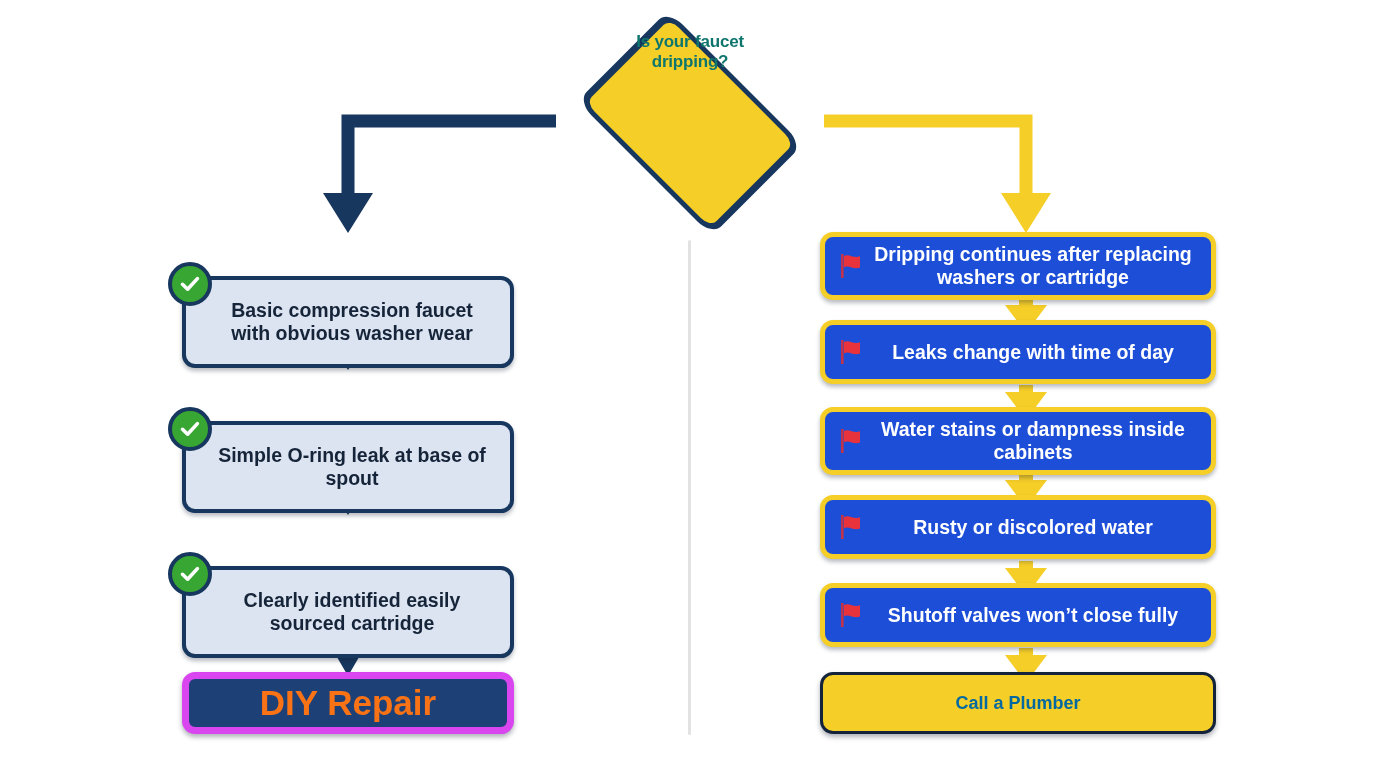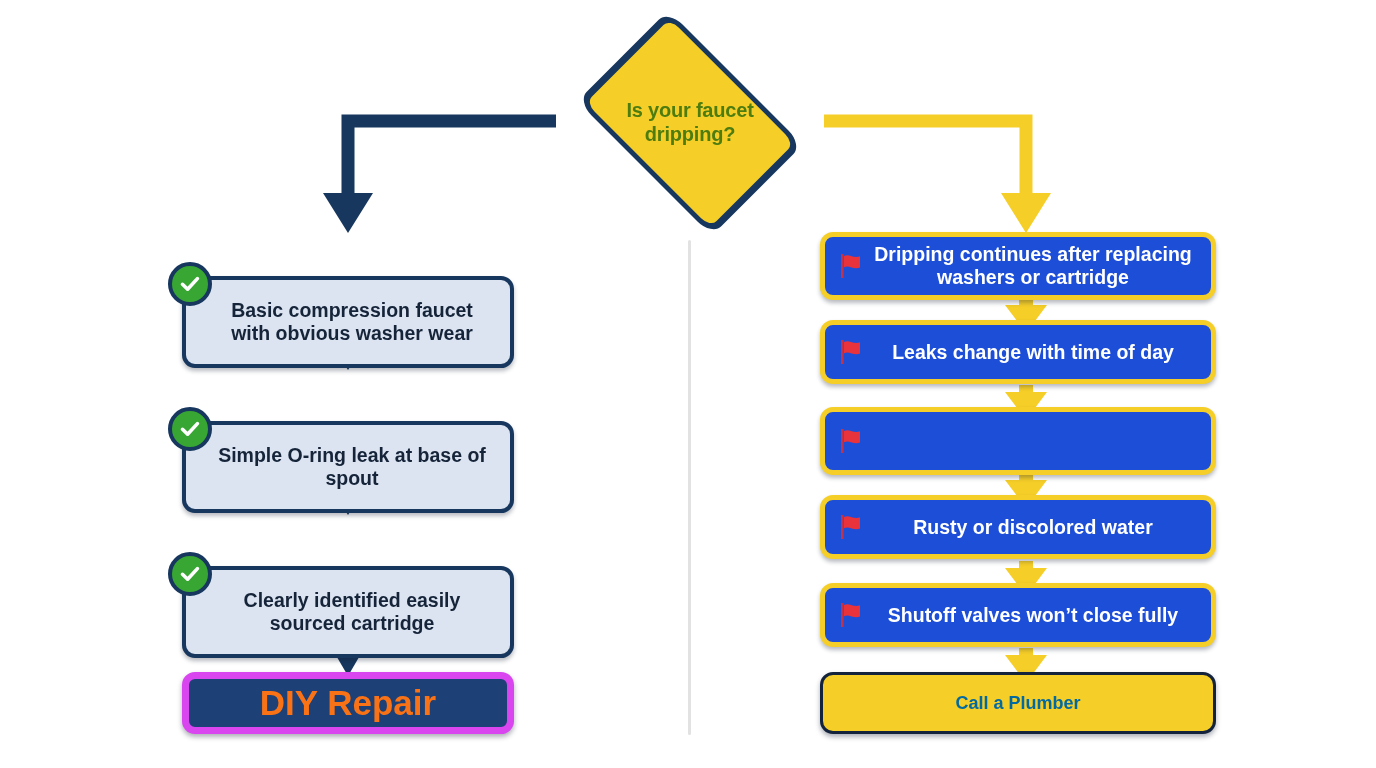--- a/index.html
+++ b/index.html
@@ -38,25 +38,25 @@
     border: 5px solid #17375E;
     border-radius: 14px;
     transform: rotate(45deg) scale(1.42, 0.96);
     box-sizing: border-box;
   }
   .diamond-label {
     position: absolute;
     left: 0; top: 0;
     width: 100%; height: 100%;
     display: flex;
-    align-items: center;
+    align-items: flex-start;
     justify-content: center;
     text-align: center;
-    color: #4d7c0f;
-    font-size: 20px;
+    color: #0f766e;
+    font-size: 17px;
     font-weight: bold;
     line-height: 1.18;
     letter-spacing: -0.2px;
   }
 
   
   #connectors {
     position: absolute;
     left: 0; top: 0;
     width: 1376px;
@@ -288,20 +288,21 @@
     <span class="node-text">Leaks change with time of day</span>
   </div>
 
   <div class="node node-right" style="top:407px; height:68px;">
     <span class="flag-icon">
       <svg width="30" height="30" viewBox="0 0 30 30" aria-hidden="true">
         <rect x="4" y="3" width="2.6" height="24" fill="#C0334A"></rect>
         <path d="M7 5 C12 2.2 17 8 23 5.2 L23 16.4 C17 19.2 12 13.4 7 16.2 Z" fill="#E8323C"></path>
       </svg>
     </span>
+    <span class="node-text">Water stains or dampness inside cabinets</span>
   </div>
 
   <div class="node node-right" style="top:583px; height:64px;">
     <span class="flag-icon">
       <svg width="30" height="30" viewBox="0 0 30 30" aria-hidden="true">
         <rect x="4" y="3" width="2.6" height="24" fill="#C0334A"></rect>
         <path d="M7 5 C12 2.2 17 8 23 5.2 L23 16.4 C17 19.2 12 13.4 7 16.2 Z" fill="#E8323C"></path>
       </svg>
     </span>
     <span class="node-text">Shutoff valves won’t close fully</span>

